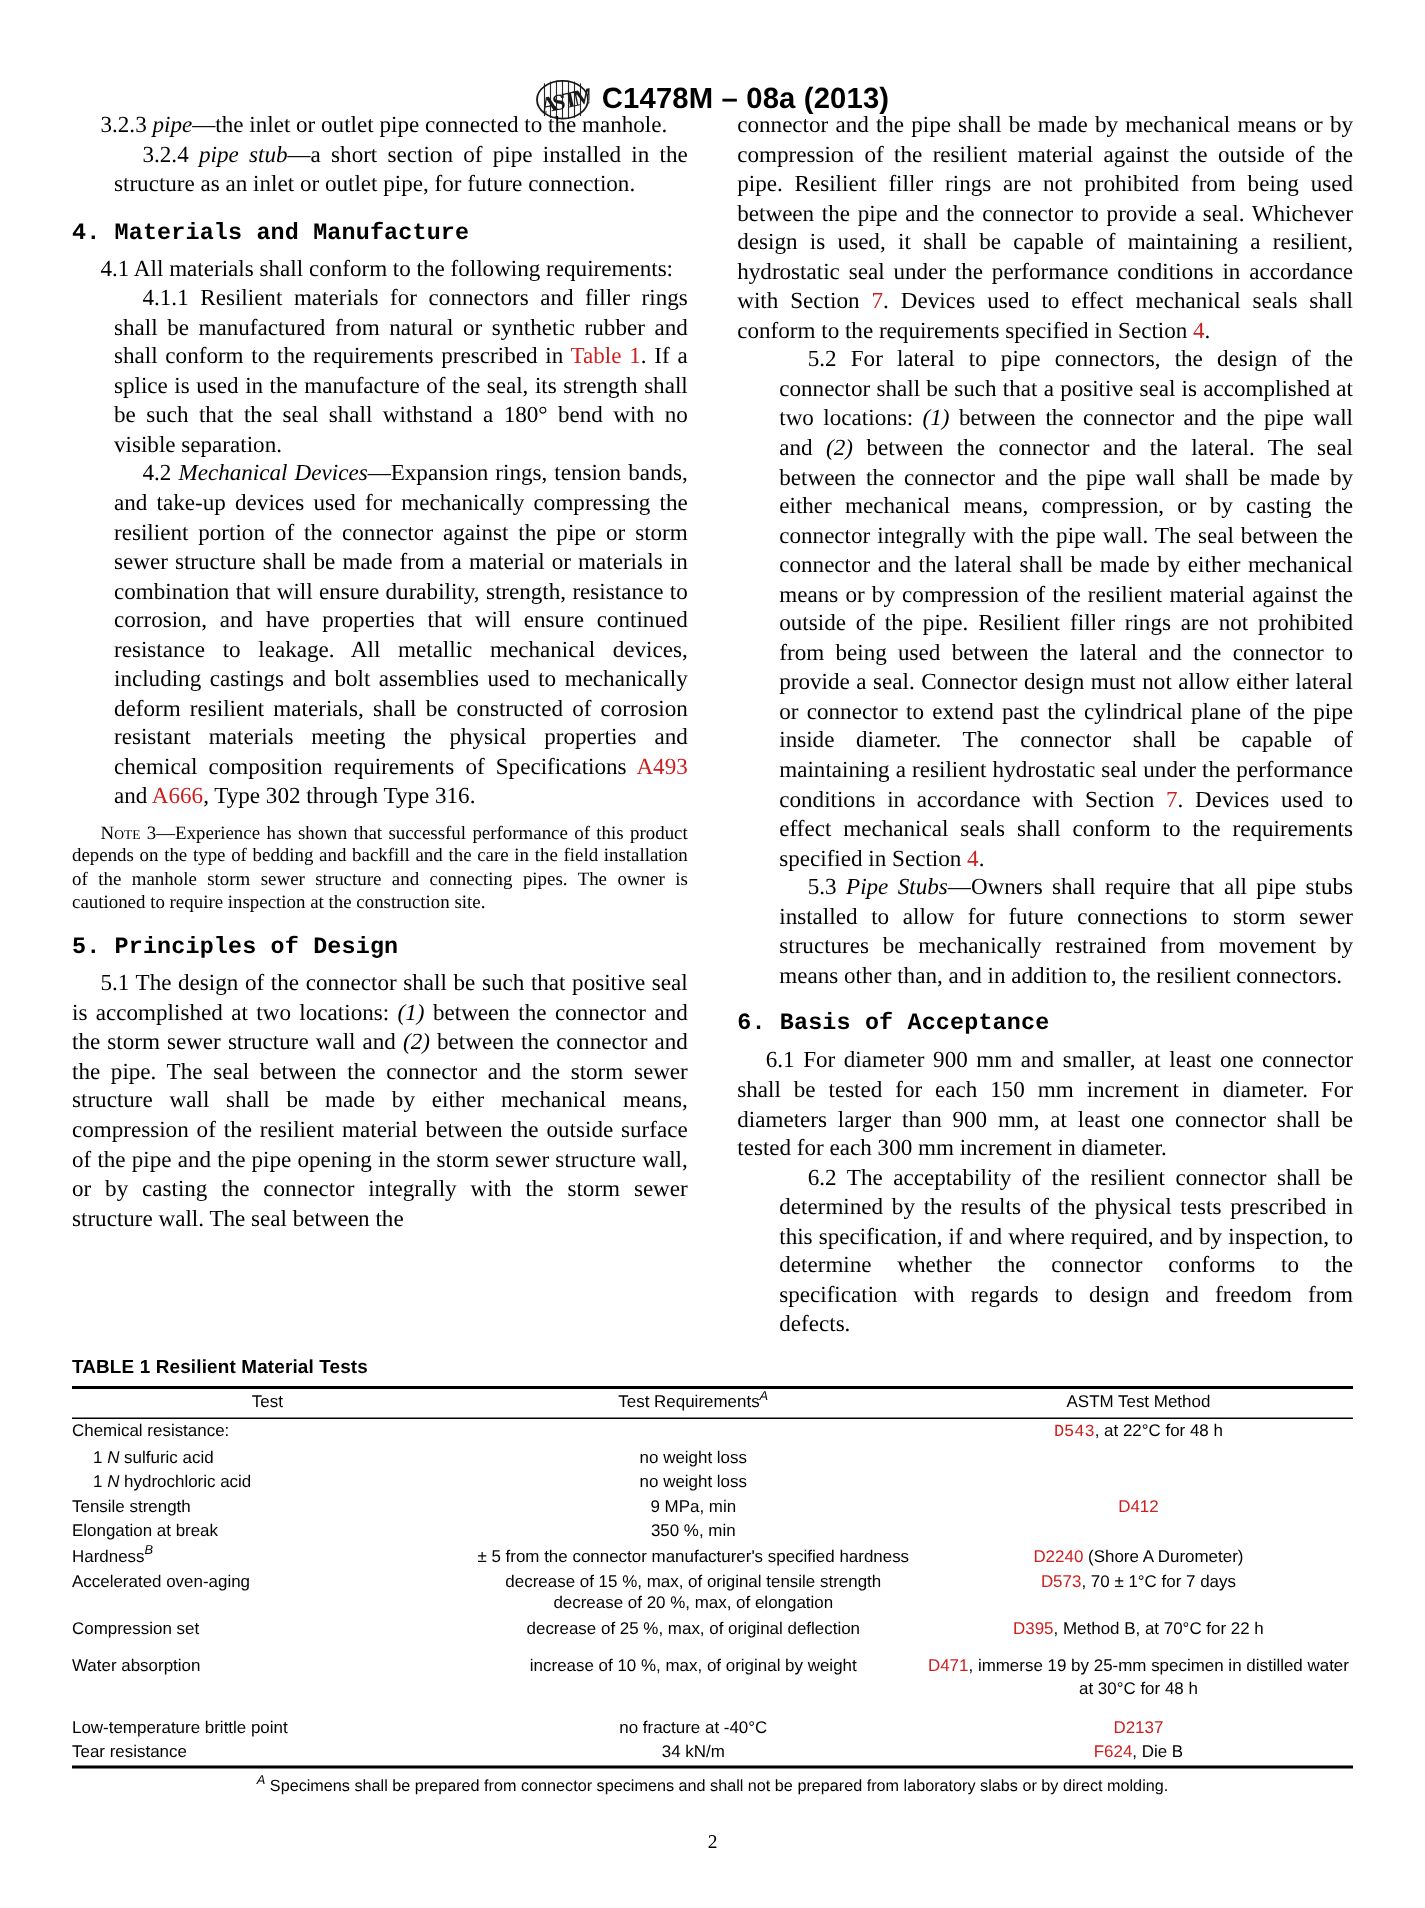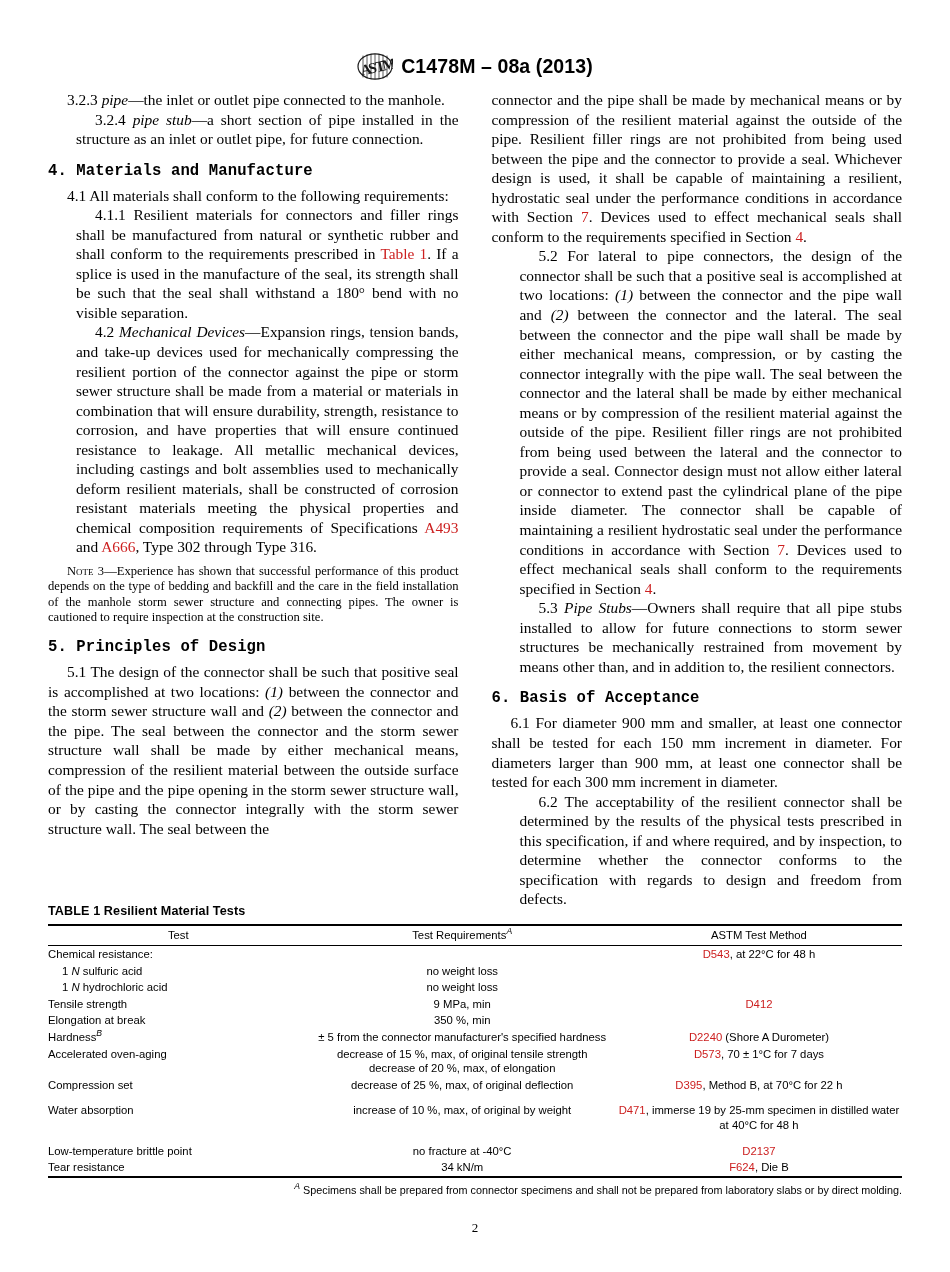--- a/index.html
+++ b/index.html
@@ -41,21 +41,21 @@
     font-family: "Liberation Sans", sans-serif;
     font-weight: bold;
     font-size: 19.5px;
     letter-spacing: 0.1px;
     white-space: nowrap;
   }
 
   
   .columns {
     position: absolute;
-    top: 90px;
+    top: 74px;
     left: 48px;
     width: 854px;
     display: flex;
     gap: 33px;
   }
   .col {
     width: 411px;
   }
   p.para {
     margin: 0;
@@ -169,21 +169,21 @@
     line-height: 0;
   }
   .footnotes {
     margin-top: 5px;
     font-family: "Liberation Sans", sans-serif;
     font-size: 10.8px;
     line-height: 14.4px;
   }
   .footnotes p {
     margin: 0 0 0 0;
-    text-align: right;
+    text-align: center;
   }
   .footnotes sup {
     font-style: italic;
     font-size: 8.6px;
     vertical-align: super;
     line-height: 0;
   }
 
   
   .page-number {
@@ -274,21 +274,21 @@
         <tr>
           <th class="c-test"><span>Test</span></th>
           <th class="c-req"><span>Test Requirements</span><sup class="fn">A</sup></th>
           <th class="c-method"><span>ASTM Test Method</span></th>
         </tr>
       </thead>
       <tbody id="table-body">
           <tr>
             <td class="c-test"><span>Chemical resistance:</span></td>
             <td class="c-req"></td>
-            <td class="c-method"><a href="#" style="color: rgb(204, 31, 31); text-decoration: none;">D543</a><span>, at 22°C for 48 h</span></td>
+            <td class="c-method"><a href="#" style="color: rgb(204, 31, 31); text-decoration: none; font-family: Liberation Mono, monospace;">D543</a><span>, at 22°C for 48 h</span></td>
           </tr>
           <tr>
             <td class="c-test"><span class="indent1">1 <i>N</i> sulfuric acid</span></td>
             <td class="c-req">no weight loss</td>
             <td class="c-method"></td>
           </tr>
           <tr>
             <td class="c-test"><span class="indent1">1 <i>N</i> hydrochloric acid</span></td>
             <td class="c-req">no weight loss</td>
             <td class="c-method"></td>
@@ -319,21 +319,21 @@
             <td class="c-method"><a href="#" style="color: rgb(204, 31, 31); text-decoration: none;">D395</a><span>, Method B, at 70°C for 22 h</span></td>
           </tr>
           <tr class="gap">
             <td></td>
             <td></td>
             <td></td>
           </tr>
           <tr>
             <td class="c-test"><span>Water absorption</span></td>
             <td class="c-req">increase of 10 %, max, of original by weight</td>
-            <td class="c-method"><a href="#" style="color: rgb(204, 31, 31); text-decoration: none;">D471</a><span>, immerse 19 by 25-mm specimen in distilled water</span><br><span>at 40°C for 48 h</span></td>
+            <td class="c-method"><a href="#" style="color: rgb(204, 31, 31); text-decoration: none;">D471</a><span>, immerse 19 by 25-mm specimen in distilled water</span><br><span>at 30°C for 48 h</span></td>
           </tr>
           <tr class="gap">
             <td></td>
             <td></td>
             <td></td>
           </tr>
           <tr>
             <td class="c-test"><span>Low-temperature brittle point</span></td>
             <td class="c-req">no fracture at -40°C</td>
             <td class="c-method"><a href="#" style="color: rgb(204, 31, 31); text-decoration: none;">D2137</a></td>

